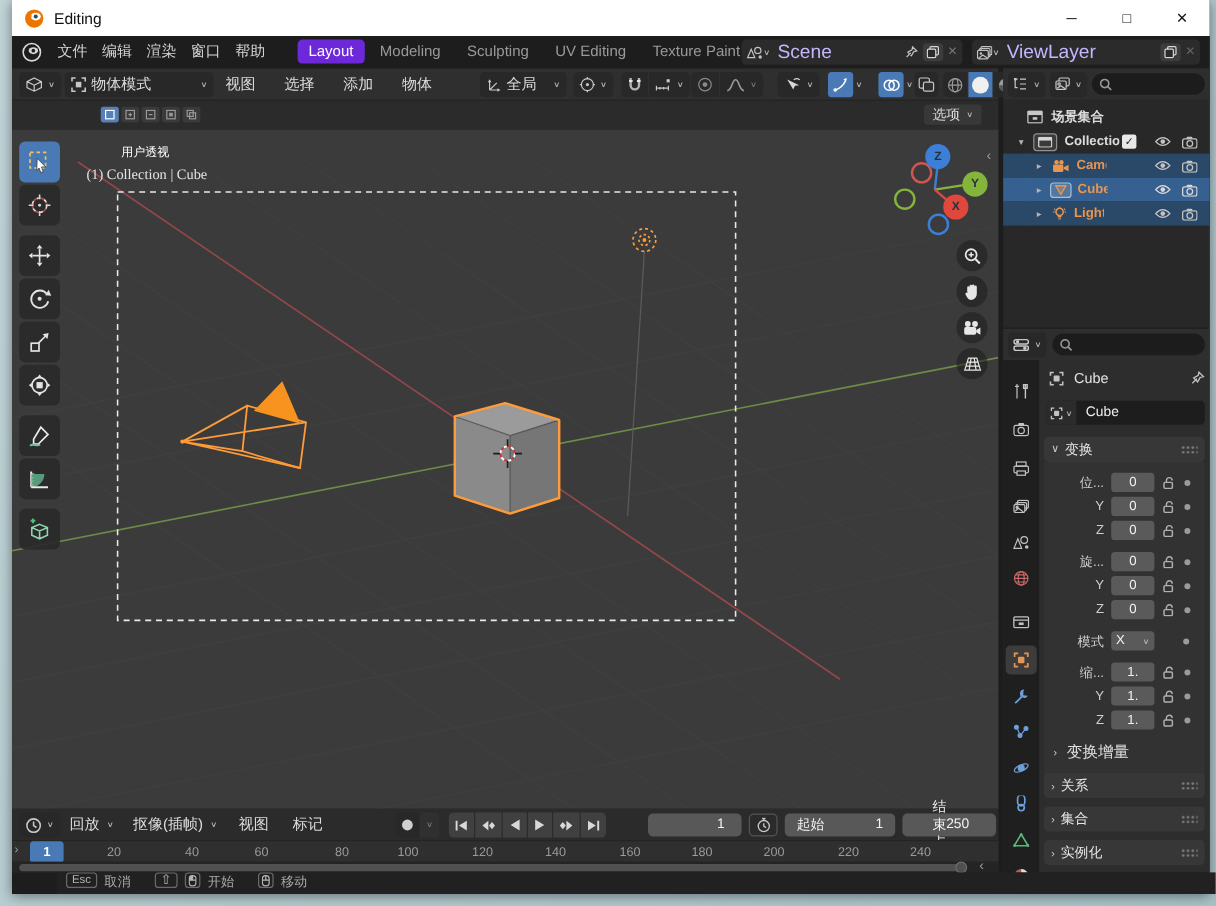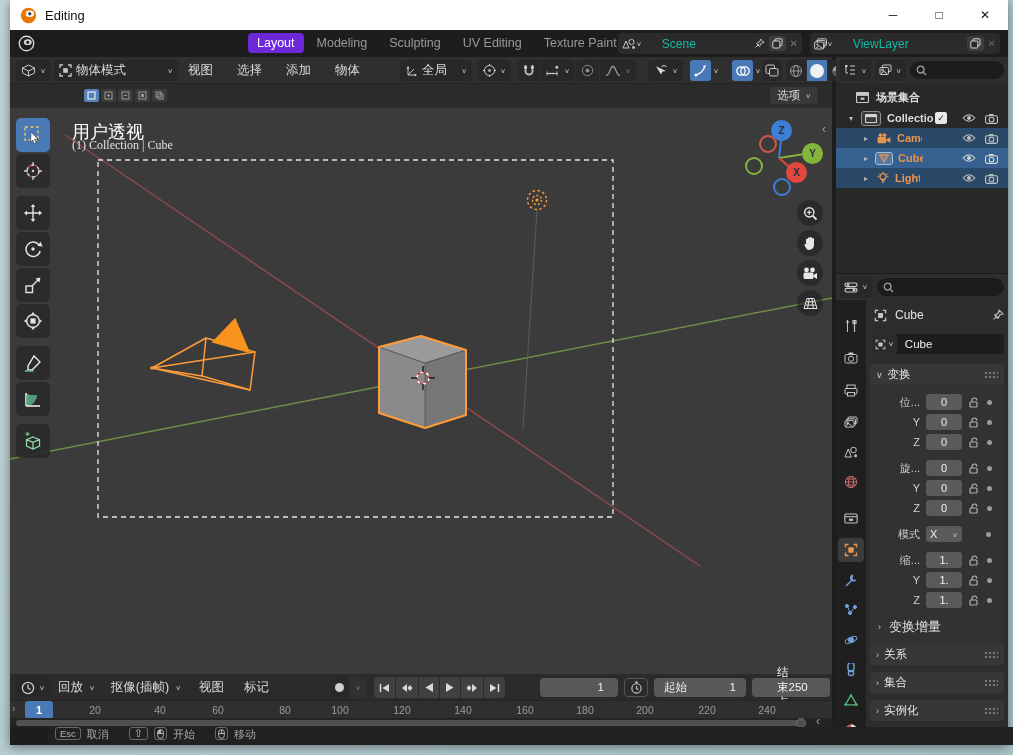--- a/index.html
+++ b/index.html
@@ -15,39 +15,39 @@
   #titlebar { left:0; top:0; width:998px; height:30px; background:#ffffff; display:flex; align-items:center; }
   #titlebar .title { font-size:13px; color:#111; margin-left:8px; }
   .wctl { width:46px; height:30px; display:flex; align-items:center; justify-content:center; font-size:12px; color:#111; }
 
   
   #topbar { left:0; top:30px; width:998px; height:27px; background:#1d1d1d; }
   .menu-item { font-size:12.5px; color:#d4d4d4; padding:0 6px; }
   .ws-tab { font-size:12.5px; color:#999; padding:3px 9px; border-radius:4px; white-space:nowrap; overflow:hidden; }
   .ws-tab.active { background:#6d28d9; color:#fff; }
   .idgroup { background:#2b2b2b; border-radius:4px; height:21px; display:flex; align-items:center; padding:0 4px; }
-  .idgroup .txt { font-size:12px; color:#14b8a6; margin:0 20px; }
+  .idgroup .txt { font-size:16px; color:#c4b5fd; margin:0 6px; }
   .caret { font-size:8px; color:#bbb; transform:scaleY(.8); }
 
   
   #toolheader { left:0; top:57px; width:822px; height:27px; background:#2f2f2f; border-bottom:1px solid #242424; }
   .hbtn { background:#282828; border-radius:4px; height:21px; display:flex; align-items:center; padding:0 5px; gap:4px; }
   .hmenu { font-size:12.5px; color:#dcdcdc; }
   .toggle-blue { background:#4a7ab5; border-radius:3px; width:21px; height:21px; display:flex; align-items:center; justify-content:center; }
   .sphere { width:14px; height:14px; border-radius:50%; }
 
   
   #toolsettings { left:0; top:84px; width:822px; height:24px; background:#2b2b2b; }
   .selmode { width:15px; height:13px; border-radius:2px; background:#3a3a3a; display:flex; align-items:center; justify-content:center; }
   .selmode.active { background:#5680b8; }
   #optionsbtn { background:#383838; border-radius:3px; height:17px; display:flex; align-items:center; padding:0 7px; gap:5px; }
 
   
   #viewport { left:0; top:108px; width:822px; height:566px; background:#3b3b3b; overflow:hidden; }
-  .vtext1 { font-size:18px; color:#fff; }
+  .vtext1 { font-size:10px; color:#fff;margin-left:29px; }
   .vtext2 { font-size:12px; color:#e3e3e3;font-family:Liberation Serif, serif; }
   .toolbtn { left:6px; width:34px; height:34px; border-radius:5px; background:rgba(42,42,42,.92); display:flex; align-items:center; justify-content:center; }
   .toolbtn.active { background:#4a7ab5; }
   .navball { position:absolute; border-radius:50%; display:flex; align-items:center; justify-content:center; font-size:10px; font-weight:bold; color:#26313d; }
   .vnav { position:absolute; left:787px; width:26px; height:26px; border-radius:50%; background:rgba(30,30,30,.55); display:flex; align-items:center; justify-content:center; }
   .collapse { color:#9a9a9a; font-size:12px; }
 
   
   #outliner { left:826px; top:57px; width:172px; height:216px; background:#282828; }
   #outliner .hdr { height:26px; background:#2e2e2e; display:flex; align-items:center; padding:0 4px; gap:4px; }
@@ -112,20 +112,27 @@
   </div>
 
   <div id="topbar" class="abs">
     <span class="abs" style="left:8px;top:5px">
       <svg width="17" height="17" viewBox="0 0 20 20">
             <circle cx="10" cy="10" r="8.5" fill="none" stroke="#d8d8d8" stroke-width="1.6"></circle>
             <ellipse cx="11.5" cy="8.5" rx="4.6" ry="3.4" fill="#d8d8d8"></ellipse>
             <circle cx="11.5" cy="8.5" r="1.8" fill="#1d1d1d"></circle>
           </svg>
     </span>
+    <div class="row abs" style="left:32px; top:4px; height:19px;">
+      <span class="menu-item">文件</span>
+      <span class="menu-item">编辑</span>
+      <span class="menu-item">渲染</span>
+      <span class="menu-item">窗口</span>
+      <span class="menu-item">帮助</span>
+    </div>
     <div class="row abs" style="left:238px; top:3px; gap:4px;">
       <span class="ws-tab active">Layout</span>
       <span class="ws-tab">Modeling</span>
       <span class="ws-tab">Sculpting</span>
       <span class="ws-tab">UV Editing</span>
       <span class="ws-tab">Texture Paint</span>
       <span class="ws-tab" style="max-width:22px;padding-right:0">Sh</span>
     </div>
     <div class="idgroup abs" style="left:608px; top:3px; width:184px;">
       <span>

